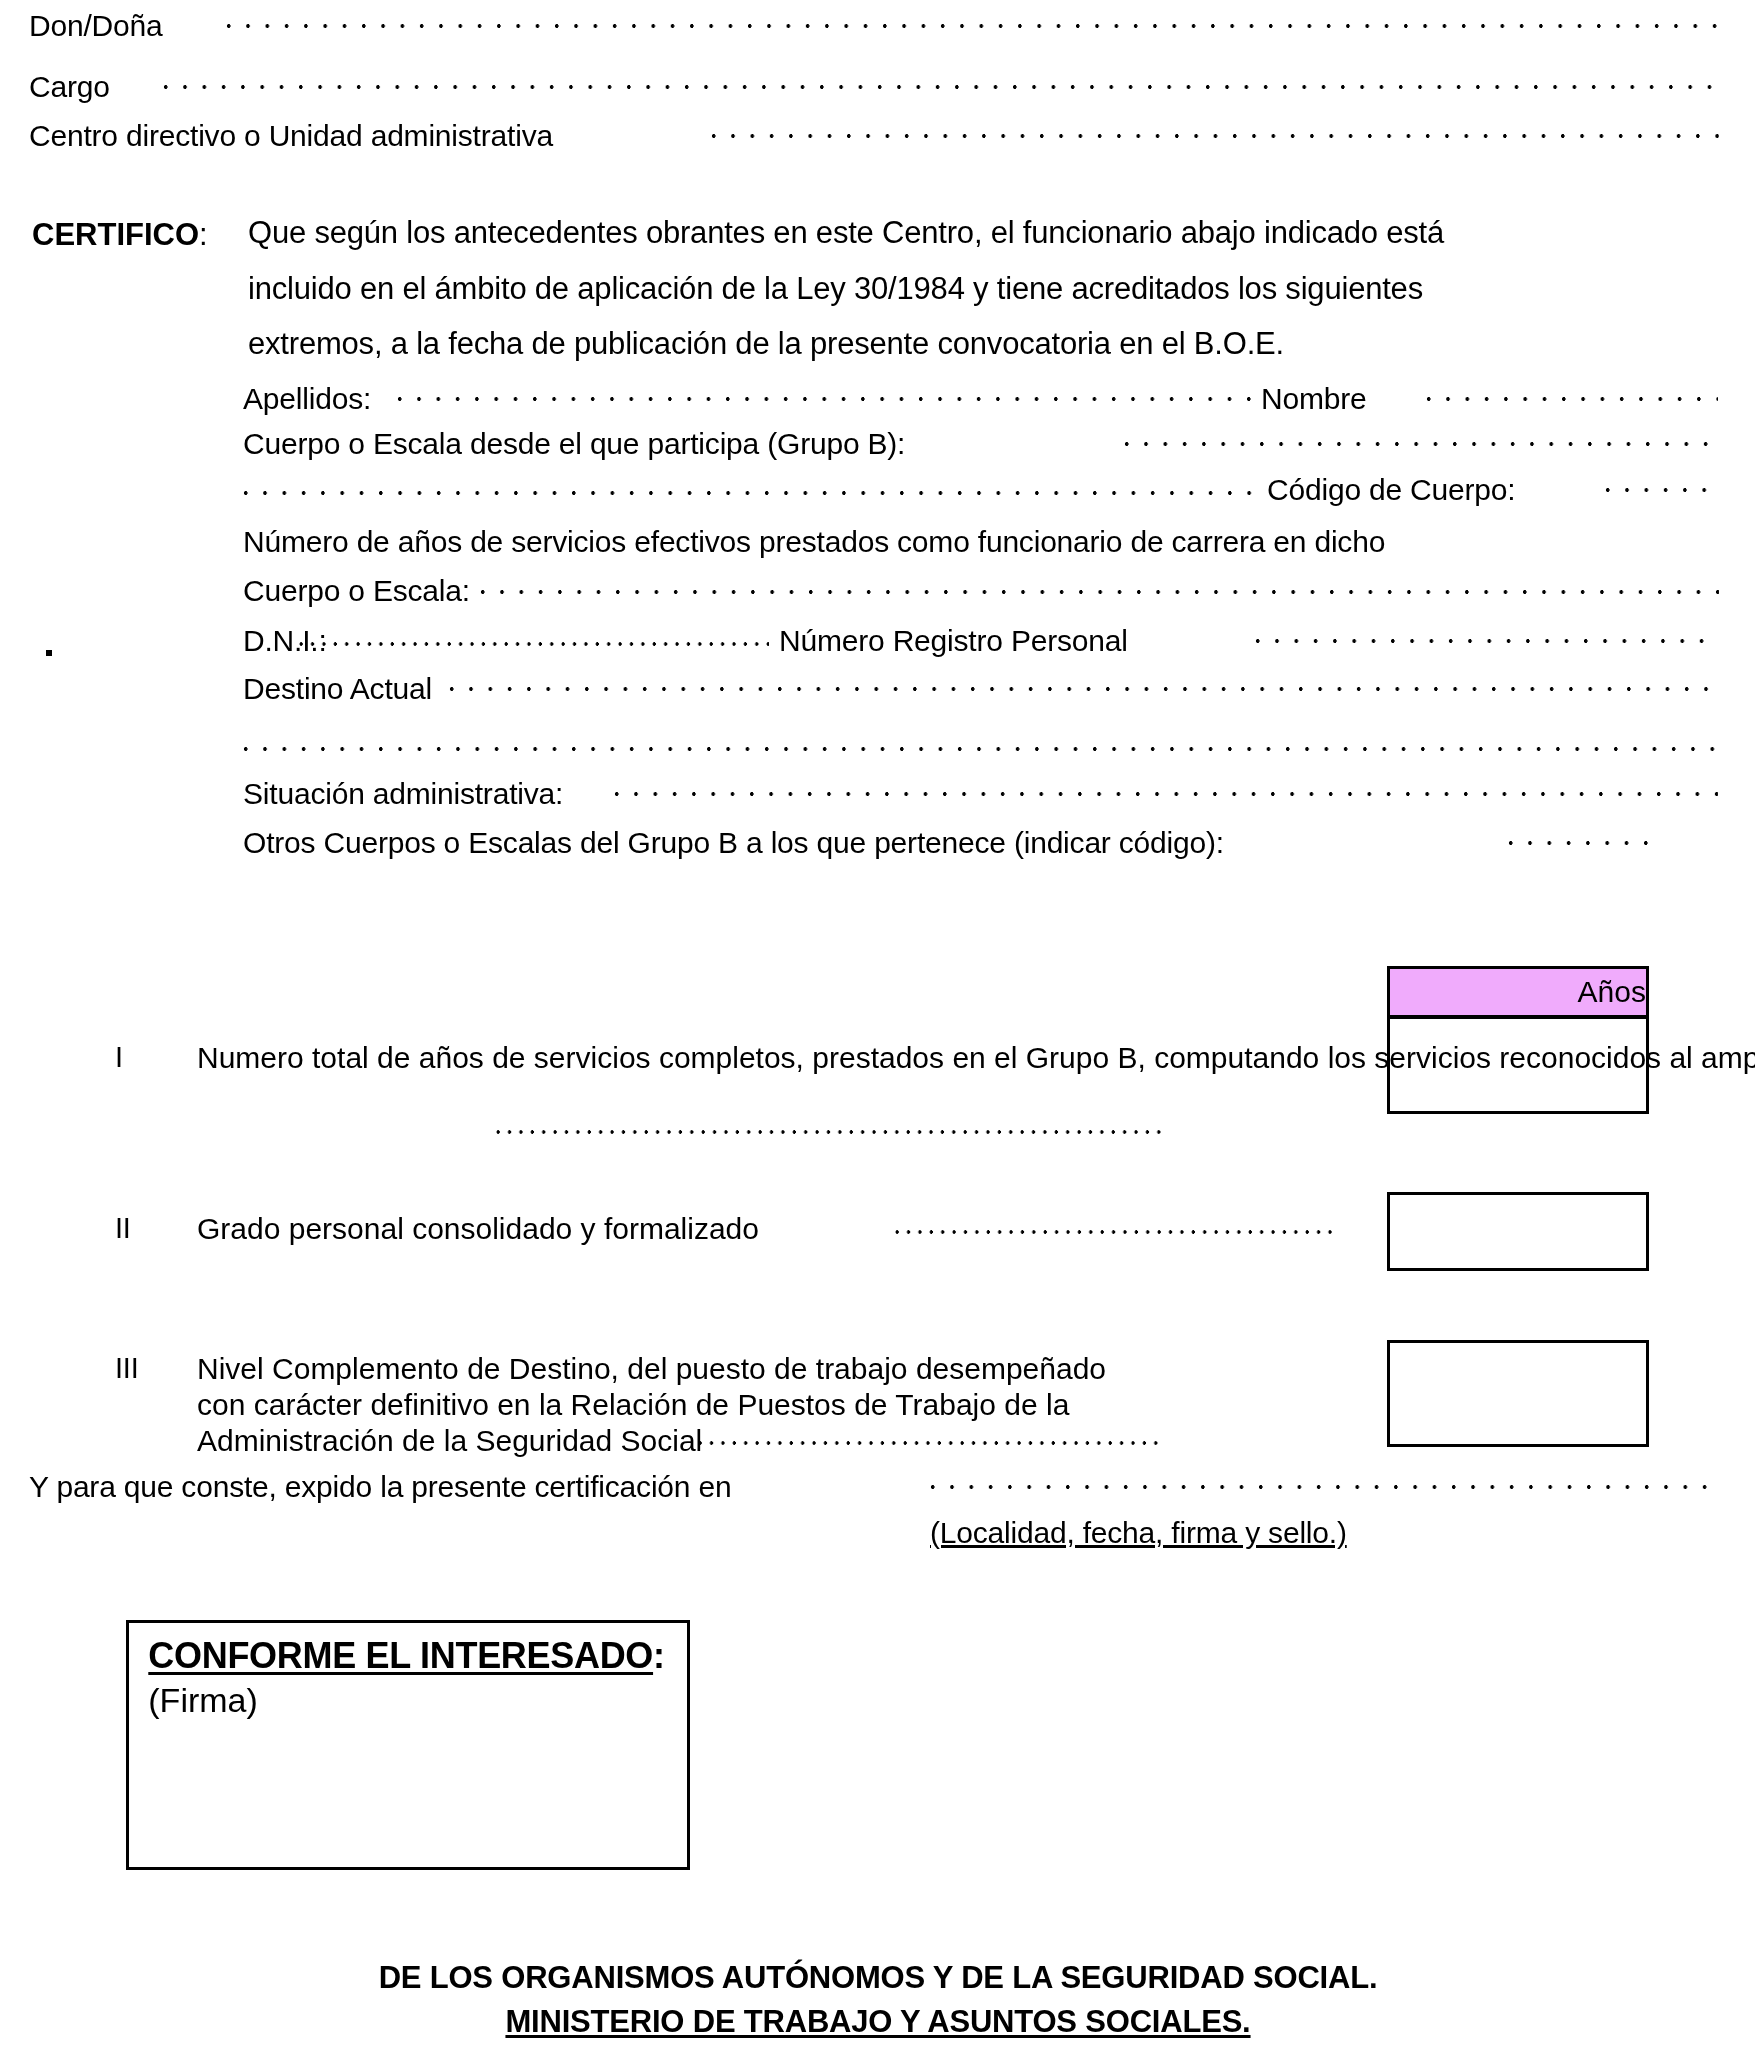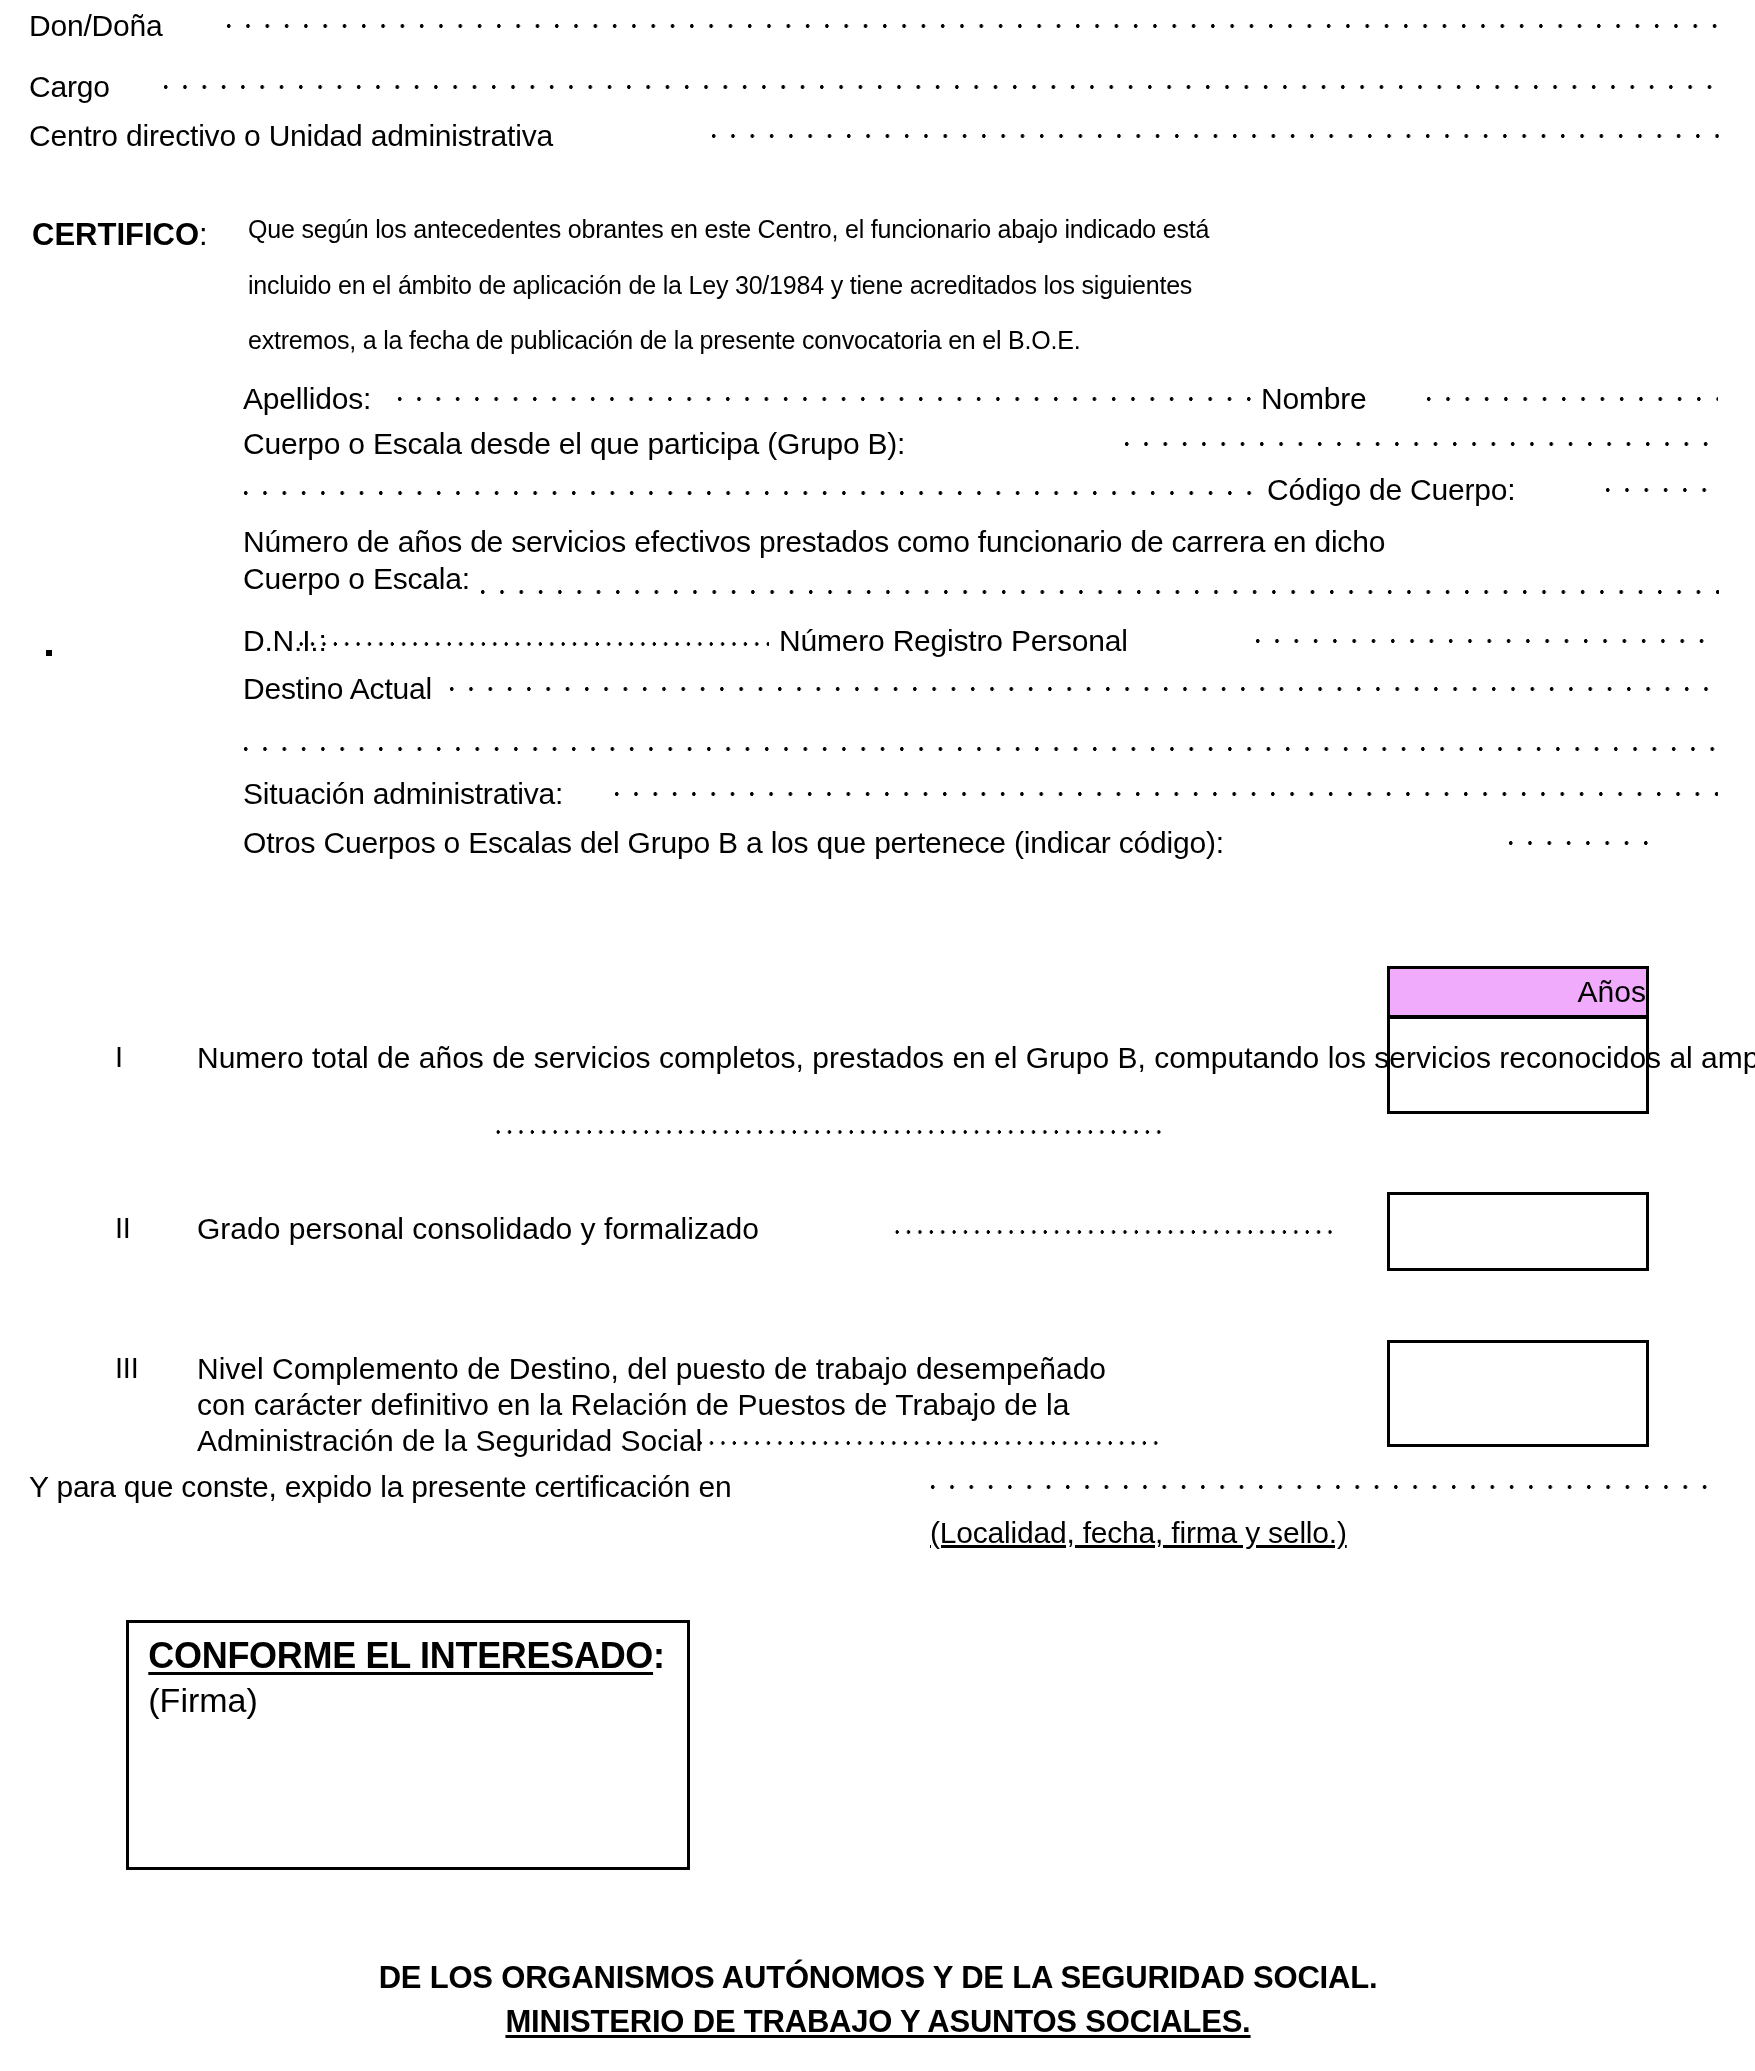--- a/index.html
+++ b/index.html
@@ -40,21 +40,21 @@
   .leader.tight {
     background-image: radial-gradient(circle at 2.2px 50%, #000 1.6px, rgba(0,0,0,0) 1.9px);
     background-size: 11.4px 100%;
   }
 
   
   .hdr-label { left: 29px; }
 
   
   .cert-label { left: 32px; top: 217px; font-size: 31px; }
-  .cert-line  { left: 248px; font-size: 25px; text-align: center; }
+  .cert-line  { left: 248px; font-size: 31px; text-align: center; }
 
   
   .field-line { left: 243px; font-size: 30px; }
 
   
   .box {
     position: absolute;
     border: 3.5px solid #000;
     box-sizing: border-box;
     background: #fff;
@@ -173,21 +173,21 @@
 
   <div class="abs txt field-line" style="top:429px;">Cuerpo o Escala desde el que participa (Grupo B):</div>
   <div class="leader" style="left:1124px; top:429px; width:595px;"></div>
 
   <div class="leader" style="left:243px; top:478px; width:1014px;"></div>
   <div class="abs txt" style="left:1267px; top:475px;">Código de Cuerpo:</div>
   <div class="leader" style="left:1605px; top:475px; width:114px;"></div>
 
   <div class="abs txt field-line" style="top:527px;">Número de años de servicios efectivos prestados como funcionario de carrera en dicho</div>
 
-  <div class="abs txt field-line" style="top:564px;">Cuerpo o Escala:</div>
+  <div class="abs txt field-line" style="top:576px;">Cuerpo o Escala:</div>
   <div class="leader" style="left:480px; top:577px; width:1239px;"></div>
 
   <div class="abs txt field-line" style="top:626px;">D.N.I.:</div>
   <div class="leader tight" style="left:299px; top:629px; width:470px;"></div>
   <div class="abs txt" style="left:779px; top:626px;">Número Registro Personal</div>
   <div class="leader" style="left:1255px; top:626px; width:463px;"></div>
 
   <div class="abs txt field-line" style="top:674px;">Destino Actual</div>
   <div class="leader" style="left:449px; top:674px; width:1269px;"></div>
 

